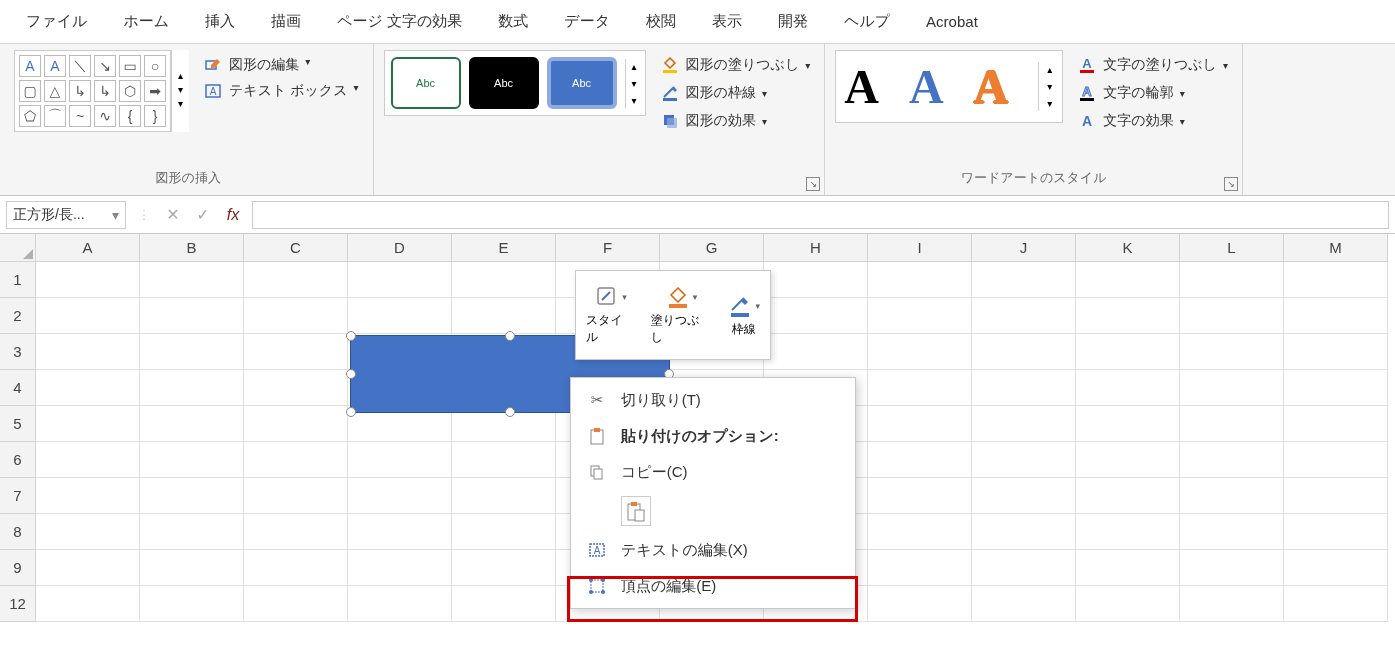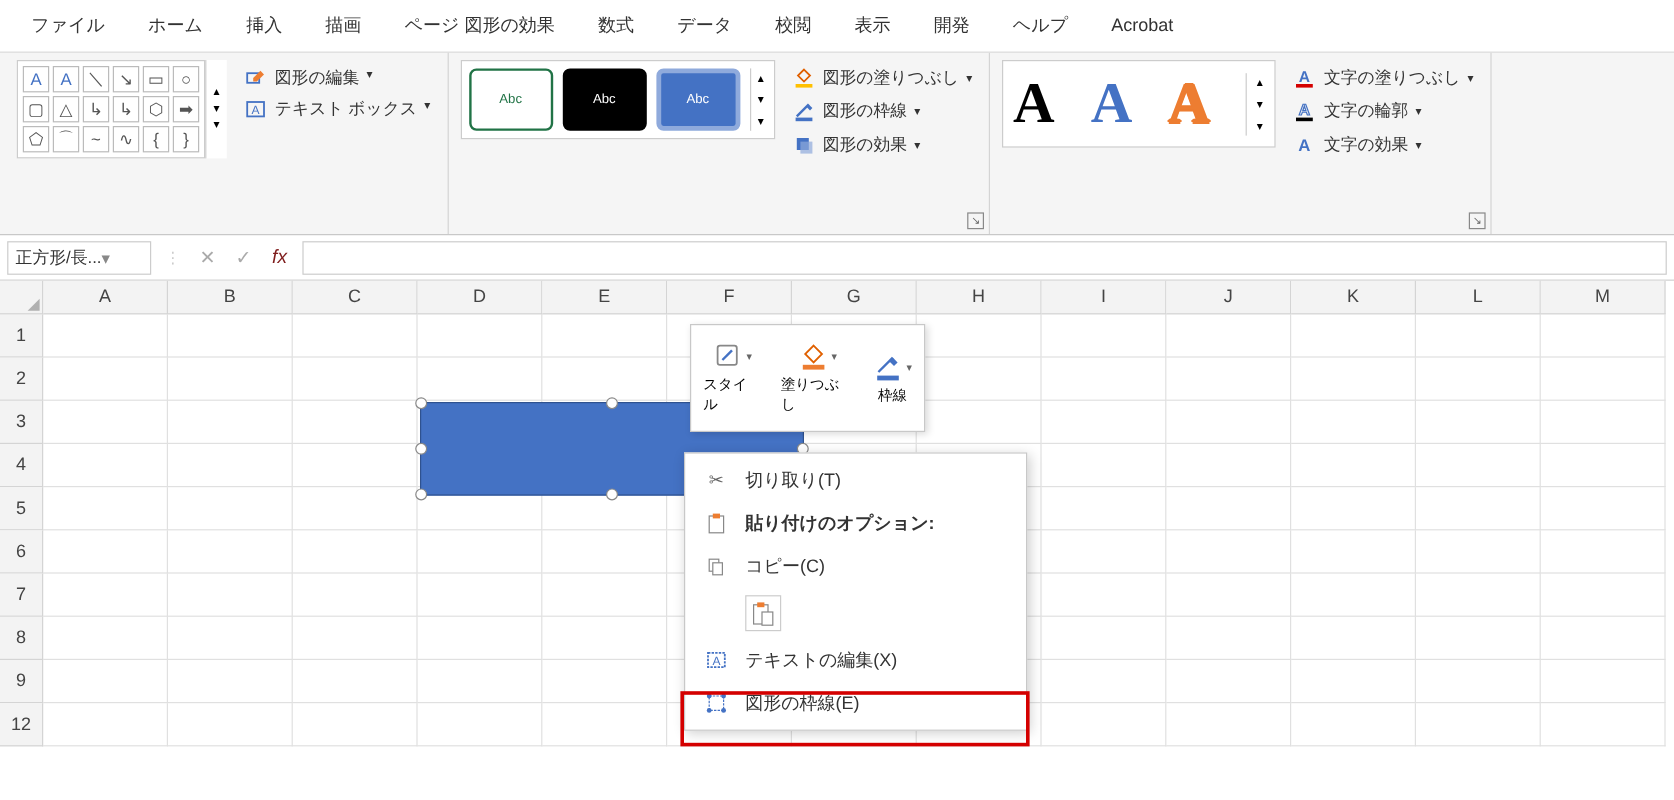--- a/index.html
+++ b/index.html
@@ -173,21 +173,21 @@
 .wa1{color:#000;}
 .wa2{color:#4472c4;}
 .wa3{color:#ed7d31;text-shadow:1px 0 #ed7d31,-1px 0 #ed7d31,0 1px #ed7d31,0 -1px #ed7d31;}
 .wordart-expand{display:flex;flex-direction:column;gap:2px;padding-left:6px;border-left:1px solid #ccc;}
 .wordart-expand span{font-size:10px;padding:2px;}
 
 .wordart-opts{display:flex;flex-direction:column;gap:10px;padding:6px 4px;}
 
 
 .name-bar{height:38px;display:flex;align-items:center;border-bottom:1px solid #c8c8c8;padding:4px 6px;gap:8px;}
-.name-box{width:120px;height:28px;border:1px solid #ccc;padding:0 6px;display:flex;align-items:center;font-size:14px;color:#333;}
+.name-box{width:120px;height:28px;border:1px solid #ccc;padding:0 6px;display:flex;align-items:center;font-size:14px;color:#333;justify-content:space-between;}
 .name-box-dd{color:#888;}
 .fb-btn{width:22px;height:22px;display:flex;align-items:center;justify-content:center;color:#aaa;font-size:16px;}
 .fx{font-style:italic;color:#7f1d1d;}
 .formula-input{flex:1;height:28px;border:1px solid #ccc;padding:0 6px;}
 
 
 .grid-area{position:relative;background:#fff;}
 .col-headers{display:flex;height:28px;}
 .corner{width:36px;border-right:1px solid #d4d4d4;border-bottom:1px solid #d4d4d4;background:#f3f3f3;position:relative;}
 .corner::after{content:"";position:absolute;right:2px;bottom:2px;width:0;height:0;border-style:solid;border-width:0 0 10px 10px;border-color:transparent transparent #b0b0b0 transparent;}
@@ -236,21 +236,21 @@
 
 </style>
 </head>
 <body>
 
 <div class="ribbon-tabs">
   <div class="ribbon-tab">ファイル</div>
   <div class="ribbon-tab">ホーム</div>
   <div class="ribbon-tab">挿入</div>
   <div class="ribbon-tab">描画</div>
-  <div class="ribbon-tab">ページ 図形の効果</div>
+  <div class="ribbon-tab">ページ 文字の効果</div>
   <div class="ribbon-tab">数式</div>
   <div class="ribbon-tab">データ</div>
   <div class="ribbon-tab">校閲</div>
   <div class="ribbon-tab">表示</div>
   <div class="ribbon-tab">開発</div>
   <div class="ribbon-tab">ヘルプ</div>
   <div class="ribbon-tab">Acrobat</div>
 </div>
 
 <div class="ribbon">
@@ -306,20 +306,21 @@
             <svg width="18" height="18" viewBox="0 0 18 18">
                 <rect x="2" y="3" width="14" height="12" fill="none" stroke="#4472c4" stroke-width="1.5"></rect>
                 <text x="9" y="13" font-size="10" text-anchor="middle" fill="#4472c4">A</text>
               </svg>
           </span>
           <span>テキスト ボックス</span>
           <span style="font-size:10px;">▾</span>
         </div>
       </div>
     </div>
+    <div class="ribbon-group-label">図形の挿入</div>
   </div>
 
   <div class="ribbon-group">
     <div class="ribbon-group-content">
       <div class="style-gallery">
         <div class="style-preset white">Abc</div>
         <div class="style-preset black">Abc</div>
         <div class="style-preset blue">Abc</div>
         <div class="style-expand">
           <span>▴</span>
@@ -401,20 +402,21 @@
           <span class="iicon">
               <svg width="18" height="18" viewBox="0 0 18 18">
                 <text x="9" y="14" text-anchor="middle" font-size="14" font-weight="bold" fill="#4472c4">A</text>
               </svg>
             </span>
           <span>文字の効果</span>
           <span style="font-size:10px;">▾</span>
         </div>
       </div>
     </div>
+    <div class="ribbon-group-label">ワードアートのスタイル</div>
     <div class="dialog-launcher">↘</div>
   </div>
 </div>
 
 <div class="name-bar">
   <div class="name-box">
     <span>正方形/長...</span>
     <span class="name-box-dd">▾</span>
   </div>
   <div style="width:20px;display:flex;align-items:center;justify-content:center;color:#ccc;">⋮</div>
@@ -694,17 +696,17 @@
   <div class="ctx-item">
     <span class="ctx-icon">
       <svg width="18" height="18" viewBox="0 0 18 18">
           <rect x="3" y="3" width="12" height="12" fill="none" stroke="#4472c4" stroke-dasharray="2 1"></rect>
           <circle cx="3" cy="3" r="2" fill="#4472c4"></circle>
           <circle cx="15" cy="3" r="2" fill="#4472c4"></circle>
           <circle cx="3" cy="15" r="2" fill="#4472c4"></circle>
           <circle cx="15" cy="15" r="2" fill="#4472c4"></circle>
         </svg>
     </span>
-    <span>図形の枠線(E)</span>
+    <span>頂点の編集(E)</span>
   </div>
 </div>
 
 <div class="ctx-highlight"></div>
 
 </body></html>

